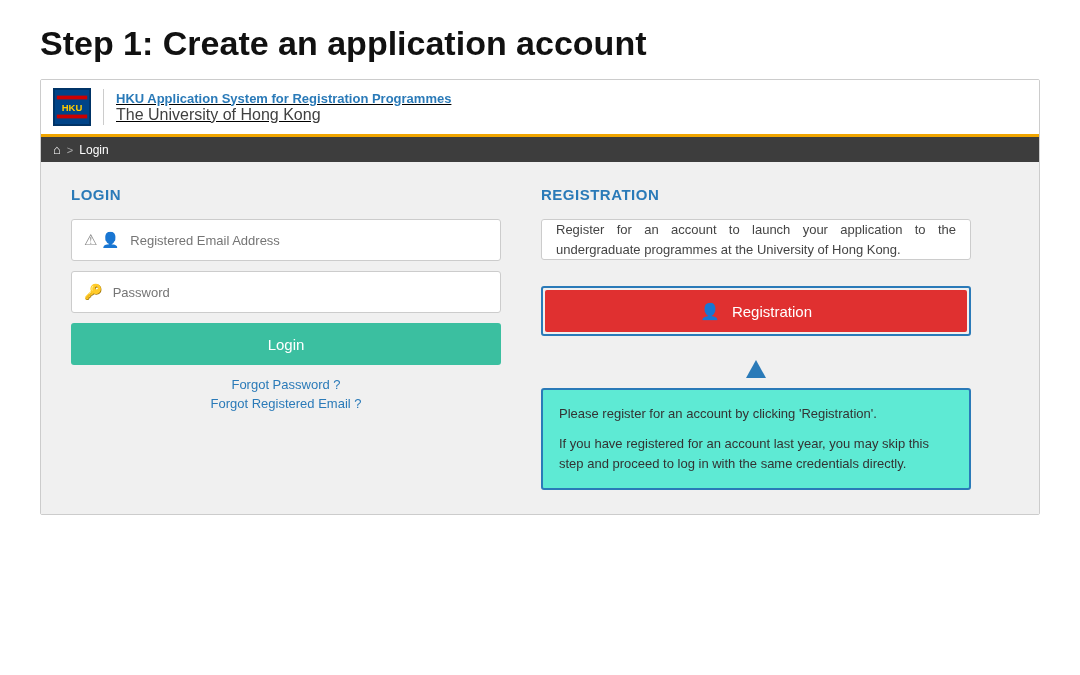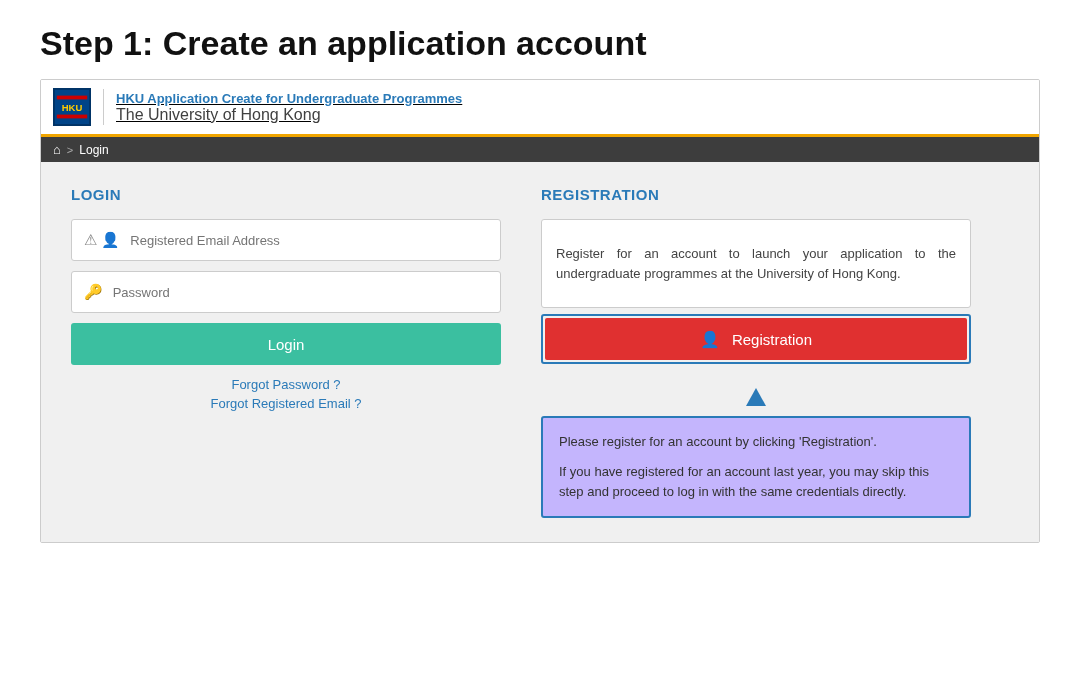--- a/index.html
+++ b/index.html
@@ -172,25 +172,25 @@
     .registration-section {
       flex: 1;
       max-width: 430px;
       position: relative;
     }
 
     .registration-description {
       background: #ffffff;
       border: 1px solid #cccccc;
       border-radius: 3px;
-      padding: 24px 14px;
+      padding: 0 14px;
       font-size: 13px;
       color: #444444;
       line-height: 1.5;
-      margin-bottom: 6px;
+      margin-bottom: 26px;
       text-align: justify;
     }
 
     .registration-btn-wrapper {
       position: relative;
       border: 2px solid #2a7ab8;
       border-radius: 3px;
       padding: 2px;
       display: inline-block;
       width: 100%;
@@ -227,21 +227,21 @@
       border-left: 10px solid transparent;
       border-right: 10px solid transparent;
       border-bottom: 18px solid #2a7ab8;
     }
 
     .tooltip-box {
       margin-top: 30px;
       border: 2px solid #2a7ab8;
       border-radius: 3px;
       padding: 14px 16px;
-      background: #c4b5fd;
+      background: #5eead4;
       font-size: 13px;
       color: #333333;
       line-height: 1.55;
     }
 
     .tooltip-box p + p {
       margin-top: 10px;
     }
   </style>
 </head>
@@ -257,21 +257,21 @@
 
       <svg class="hku-logo" viewBox="0 0 40 40" xmlns="http://www.w3.org/2000/svg">
         <rect width="40" height="40" fill="#003366"></rect>
         <rect x="2" y="2" width="36" height="36" fill="#004488"></rect>
         <text x="20" y="24" font-size="10" fill="#ffcc00" text-anchor="middle" font-weight="bold">HKU</text>
         <rect x="4" y="28" width="32" height="4" fill="#cc0000"></rect>
         <rect x="4" y="8" width="32" height="4" fill="#cc0000"></rect>
       </svg>
       <div class="header-divider"></div>
       <div class="header-text-block">
-        <span class="header-title-text">HKU Application Create for Undergraduate Programmes</span>
+        <span class="header-title-text">HKU Application System for Registration Programmes</span>
         <span class="header-subtitle-text">The University of Hong Kong</span>
       </div>
     </div>
 
     <div class="breadcrumb-bar">
       <span class="breadcrumb-home-icon">⌂</span>
       <span class="breadcrumb-chevron">&gt;</span>
       <span class="breadcrumb-text">Login</span>
     </div>
 

